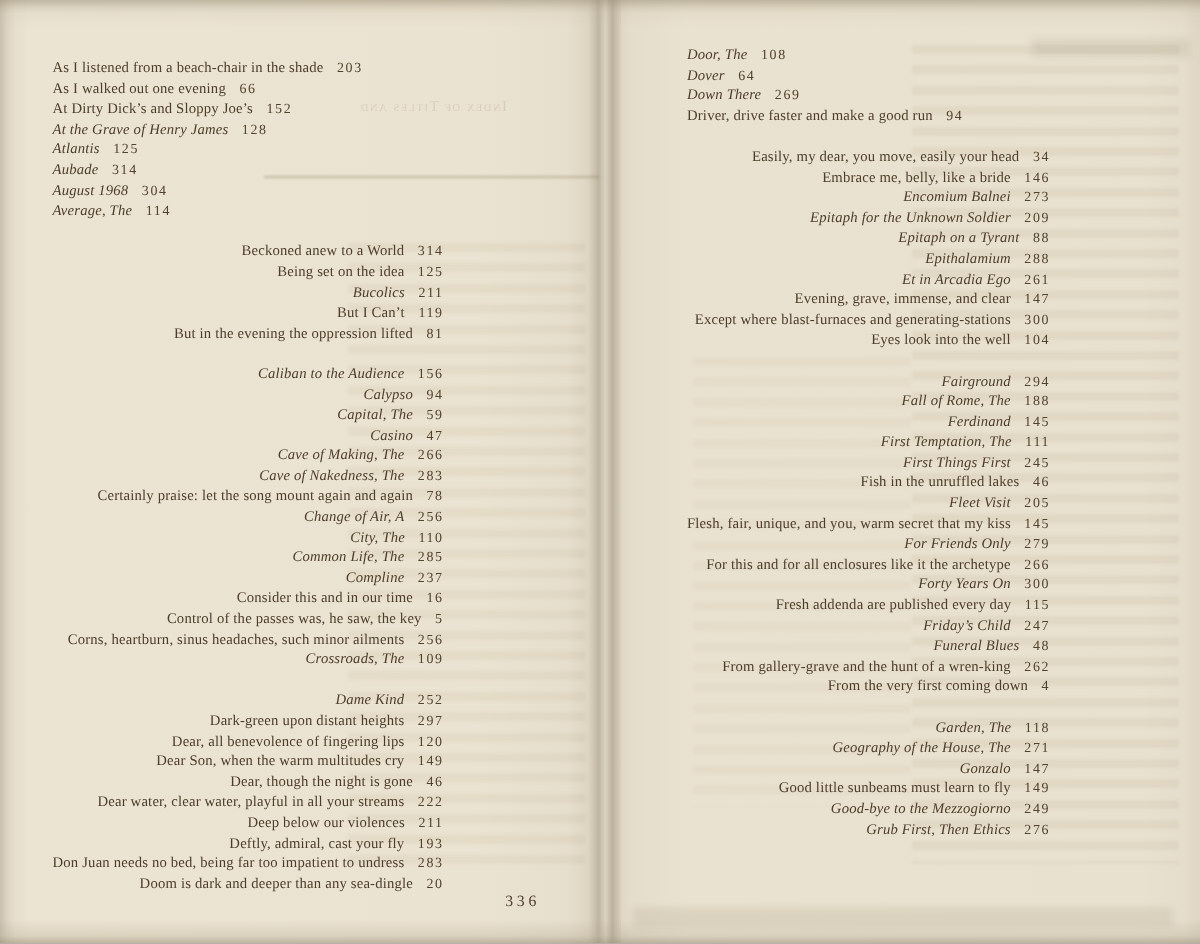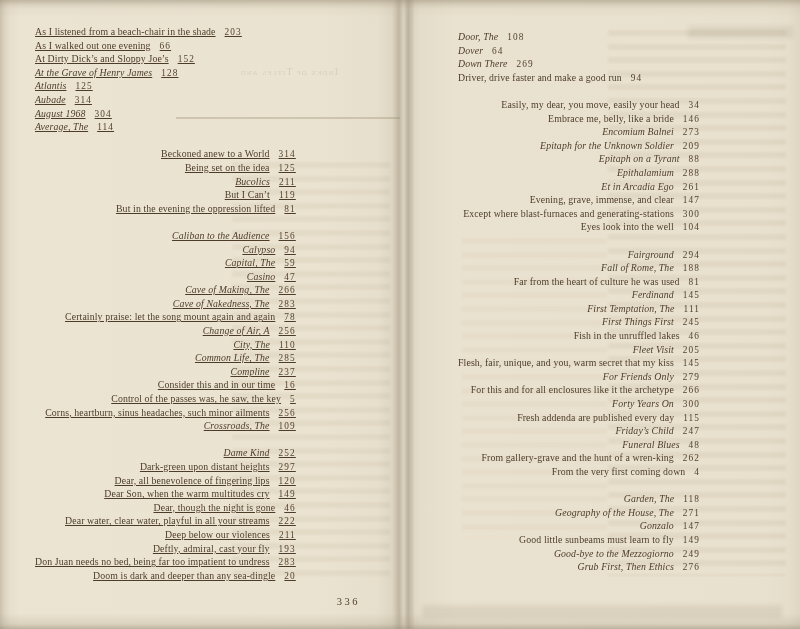--- a/index.html
+++ b/index.html
@@ -40,21 +40,21 @@
   }
   .gutter {
     position: absolute; top: 0; left: 392px; width: 22px; height: 629px;
     background: linear-gradient(to right,
       rgba(118,103,78,0) 0%, rgba(118,103,78,.22) 32%,
       rgba(240,233,218,.45) 52%, rgba(118,103,78,.28) 74%,
       rgba(118,103,78,.06) 100%);
     pointer-events: none;
   }
   .text-block { position: absolute; white-space: nowrap; }
-  .text-left  { left: 35px; top: 25px; text-decoration: underline; }
+  .text-left  { left: 35px; top: 39px; }
   .text-right { left: 56px; top: 30px; }
   .entry { font-size: 9.8px; line-height: 13.6px; height: 13.6px; letter-spacing: .12px; }
   .group + .group { margin-top: 13.6px; text-align: right; }
   .title.it { font-style: italic; margin-top: 44px; }
   .num { margin-left: 9px; font-size: 9.3px; letter-spacing: 1.1px; color: #53422d; }
   .folio {
     position: absolute; top: 596px;
     font-size: 10.5px; letter-spacing: 2.5px; text-align: right; color: #4f3e2a;
   }
   .folio-left  { left: 35px;  width: 325px; }
@@ -165,21 +165,20 @@
           <div class="entry"><span class="title it">Epitaph on a Tyrant</span><span class="num">88</span></div>
           <div class="entry"><span class="title it">Epithalamium</span><span class="num">288</span></div>
           <div class="entry"><span class="title it">Et in Arcadia Ego</span><span class="num">261</span></div>
           <div class="entry"><span class="title">Evening, grave, immense, and clear</span><span class="num">147</span></div>
           <div class="entry"><span class="title">Except where blast-furnaces and generating-stations</span><span class="num">300</span></div>
           <div class="entry"><span class="title">Eyes look into the well</span><span class="num">104</span></div>
         </div>
         <div class="group">
           <div class="entry"><span class="title it">Fairground</span><span class="num">294</span></div>
           <div class="entry"><span class="title it">Fall of Rome, The</span><span class="num">188</span></div>
-          <div class="entry"><span class="title">Far from the heart of culture he was used</span><span class="num">81</span></div>
           <div class="entry"><span class="title it">Ferdinand</span><span class="num">145</span></div>
           <div class="entry"><span class="title it">First Temptation, The</span><span class="num">111</span></div>
           <div class="entry"><span class="title it">First Things First</span><span class="num">245</span></div>
           <div class="entry"><span class="title">Fish in the unruffled lakes</span><span class="num">46</span></div>
           <div class="entry"><span class="title it">Fleet Visit</span><span class="num">205</span></div>
           <div class="entry"><span class="title">Flesh, fair, unique, and you, warm secret that my kiss</span><span class="num">145</span></div>
           <div class="entry"><span class="title it">For Friends Only</span><span class="num">279</span></div>
           <div class="entry"><span class="title">For this and for all enclosures like it the archetype</span><span class="num">266</span></div>
           <div class="entry"><span class="title it">Forty Years On</span><span class="num">300</span></div>
           <div class="entry"><span class="title">Fresh addenda are published every day</span><span class="num">115</span></div>

